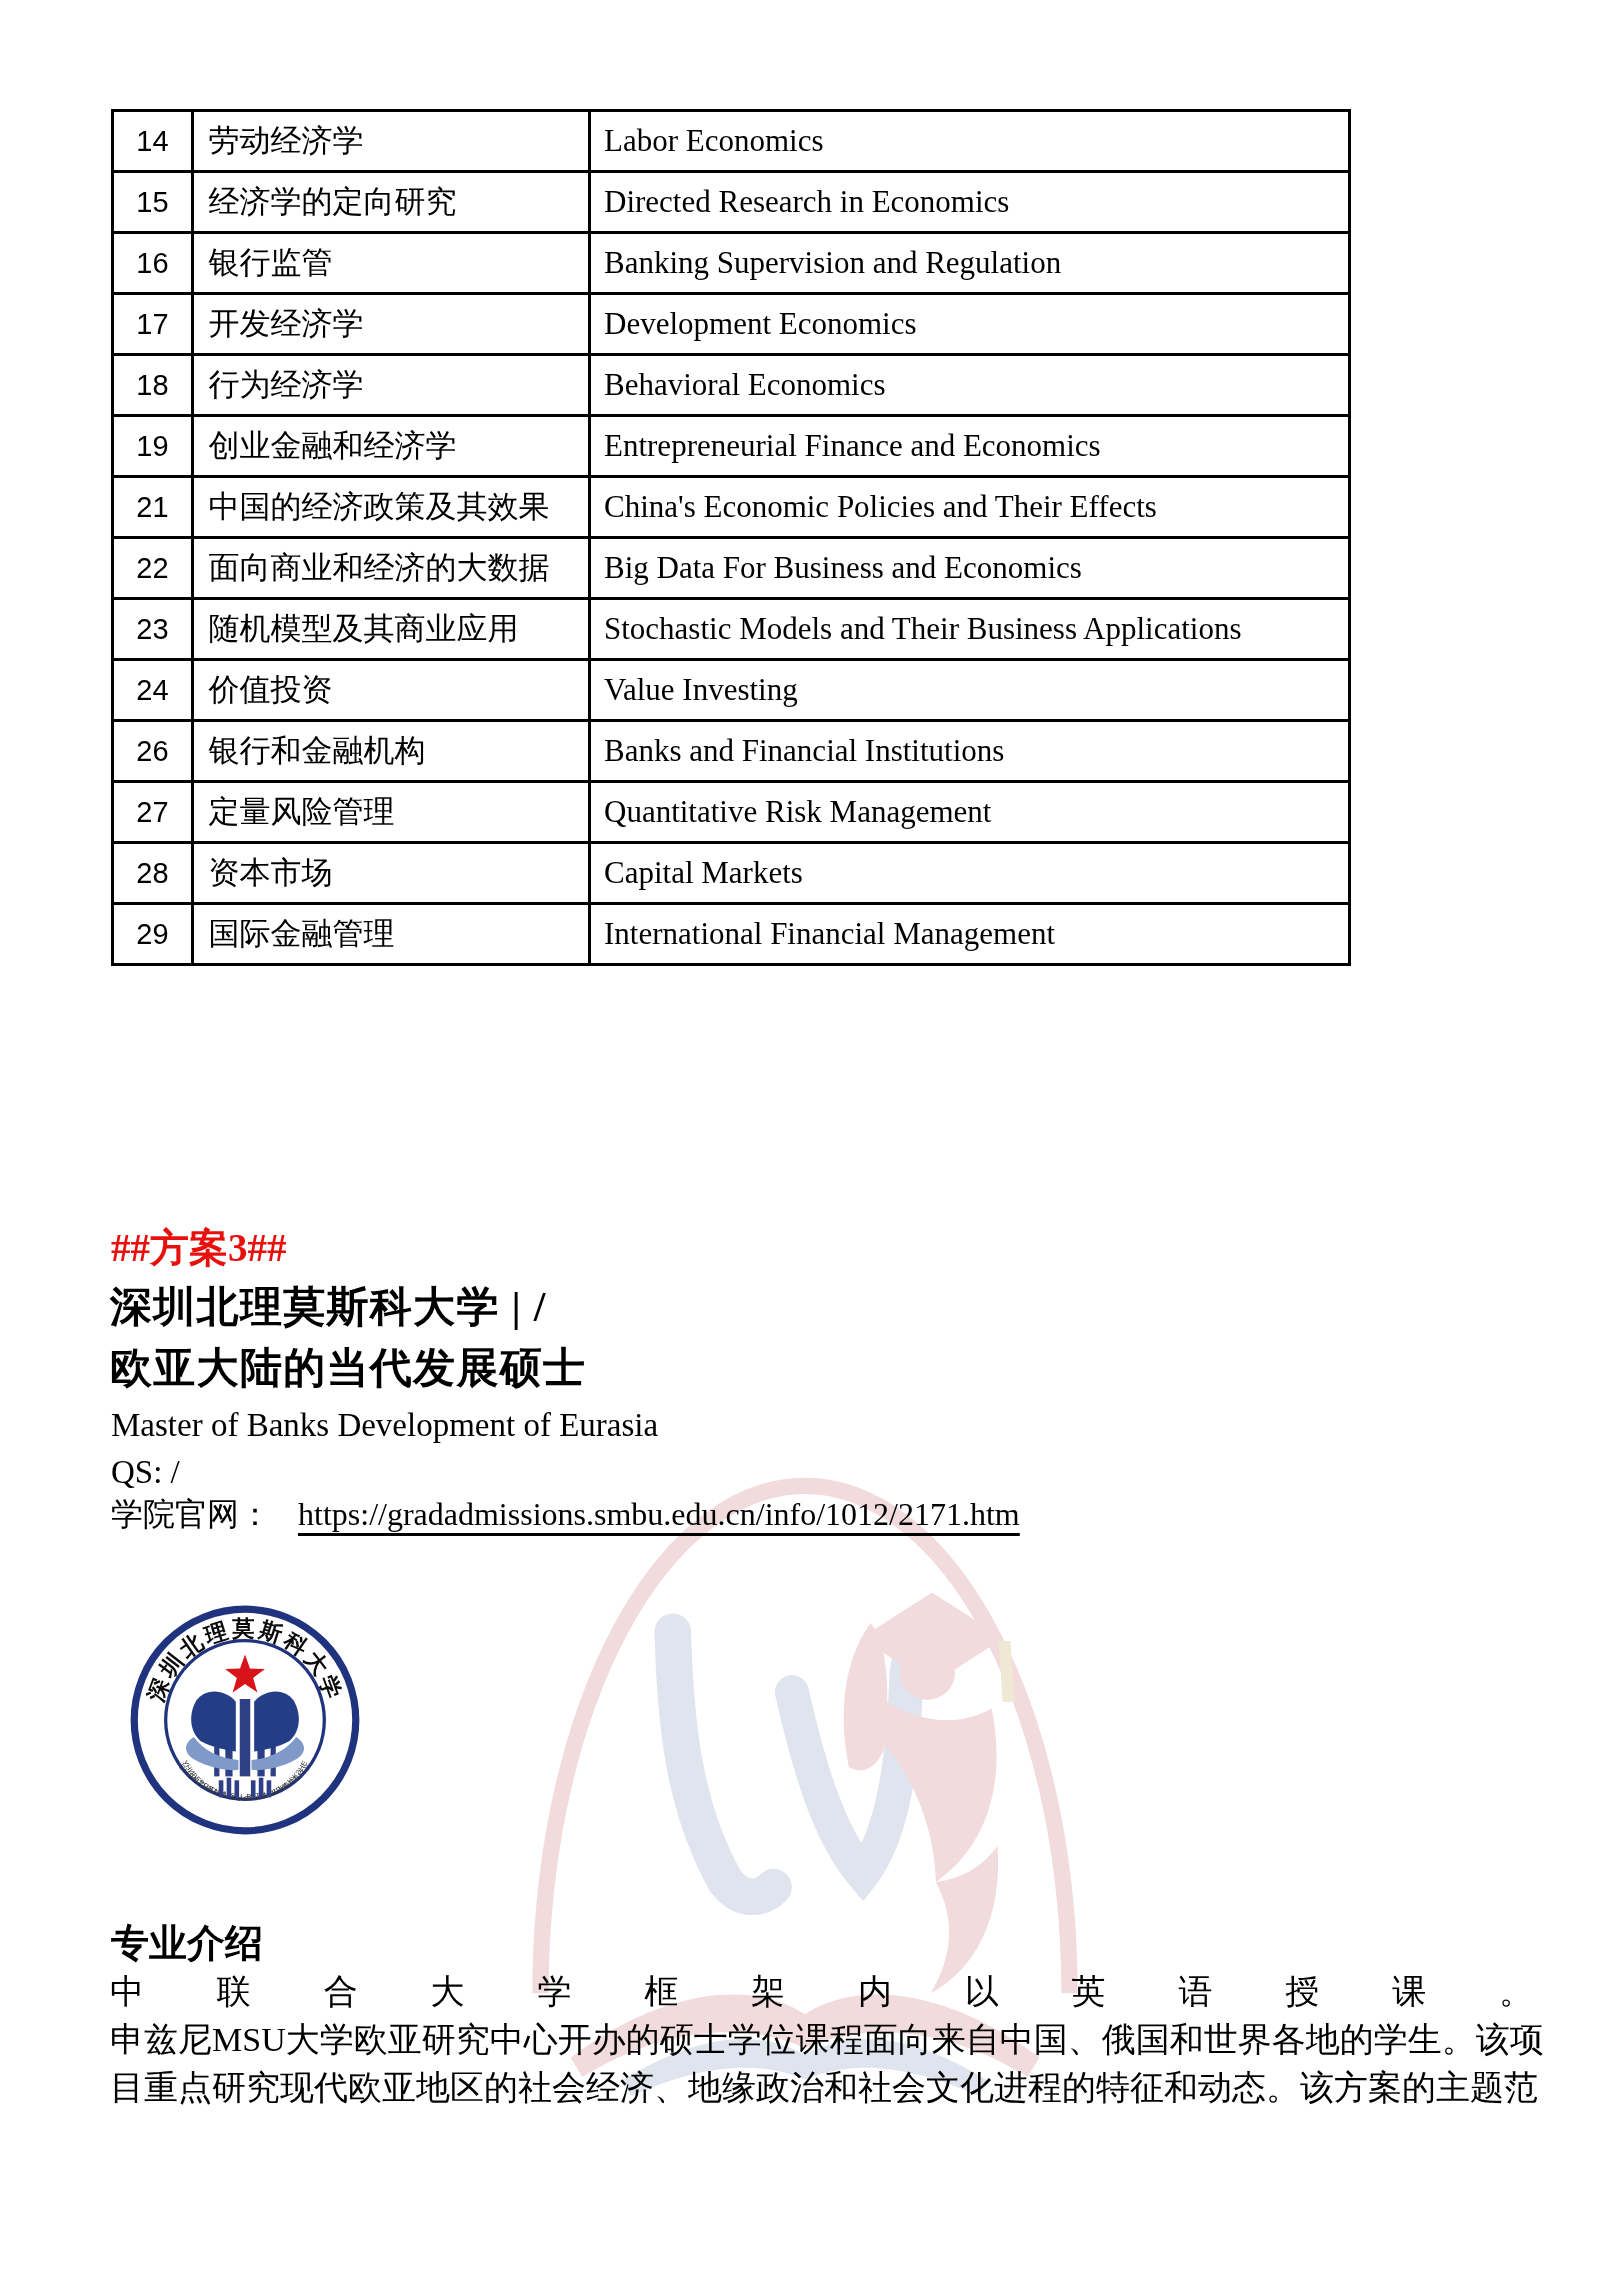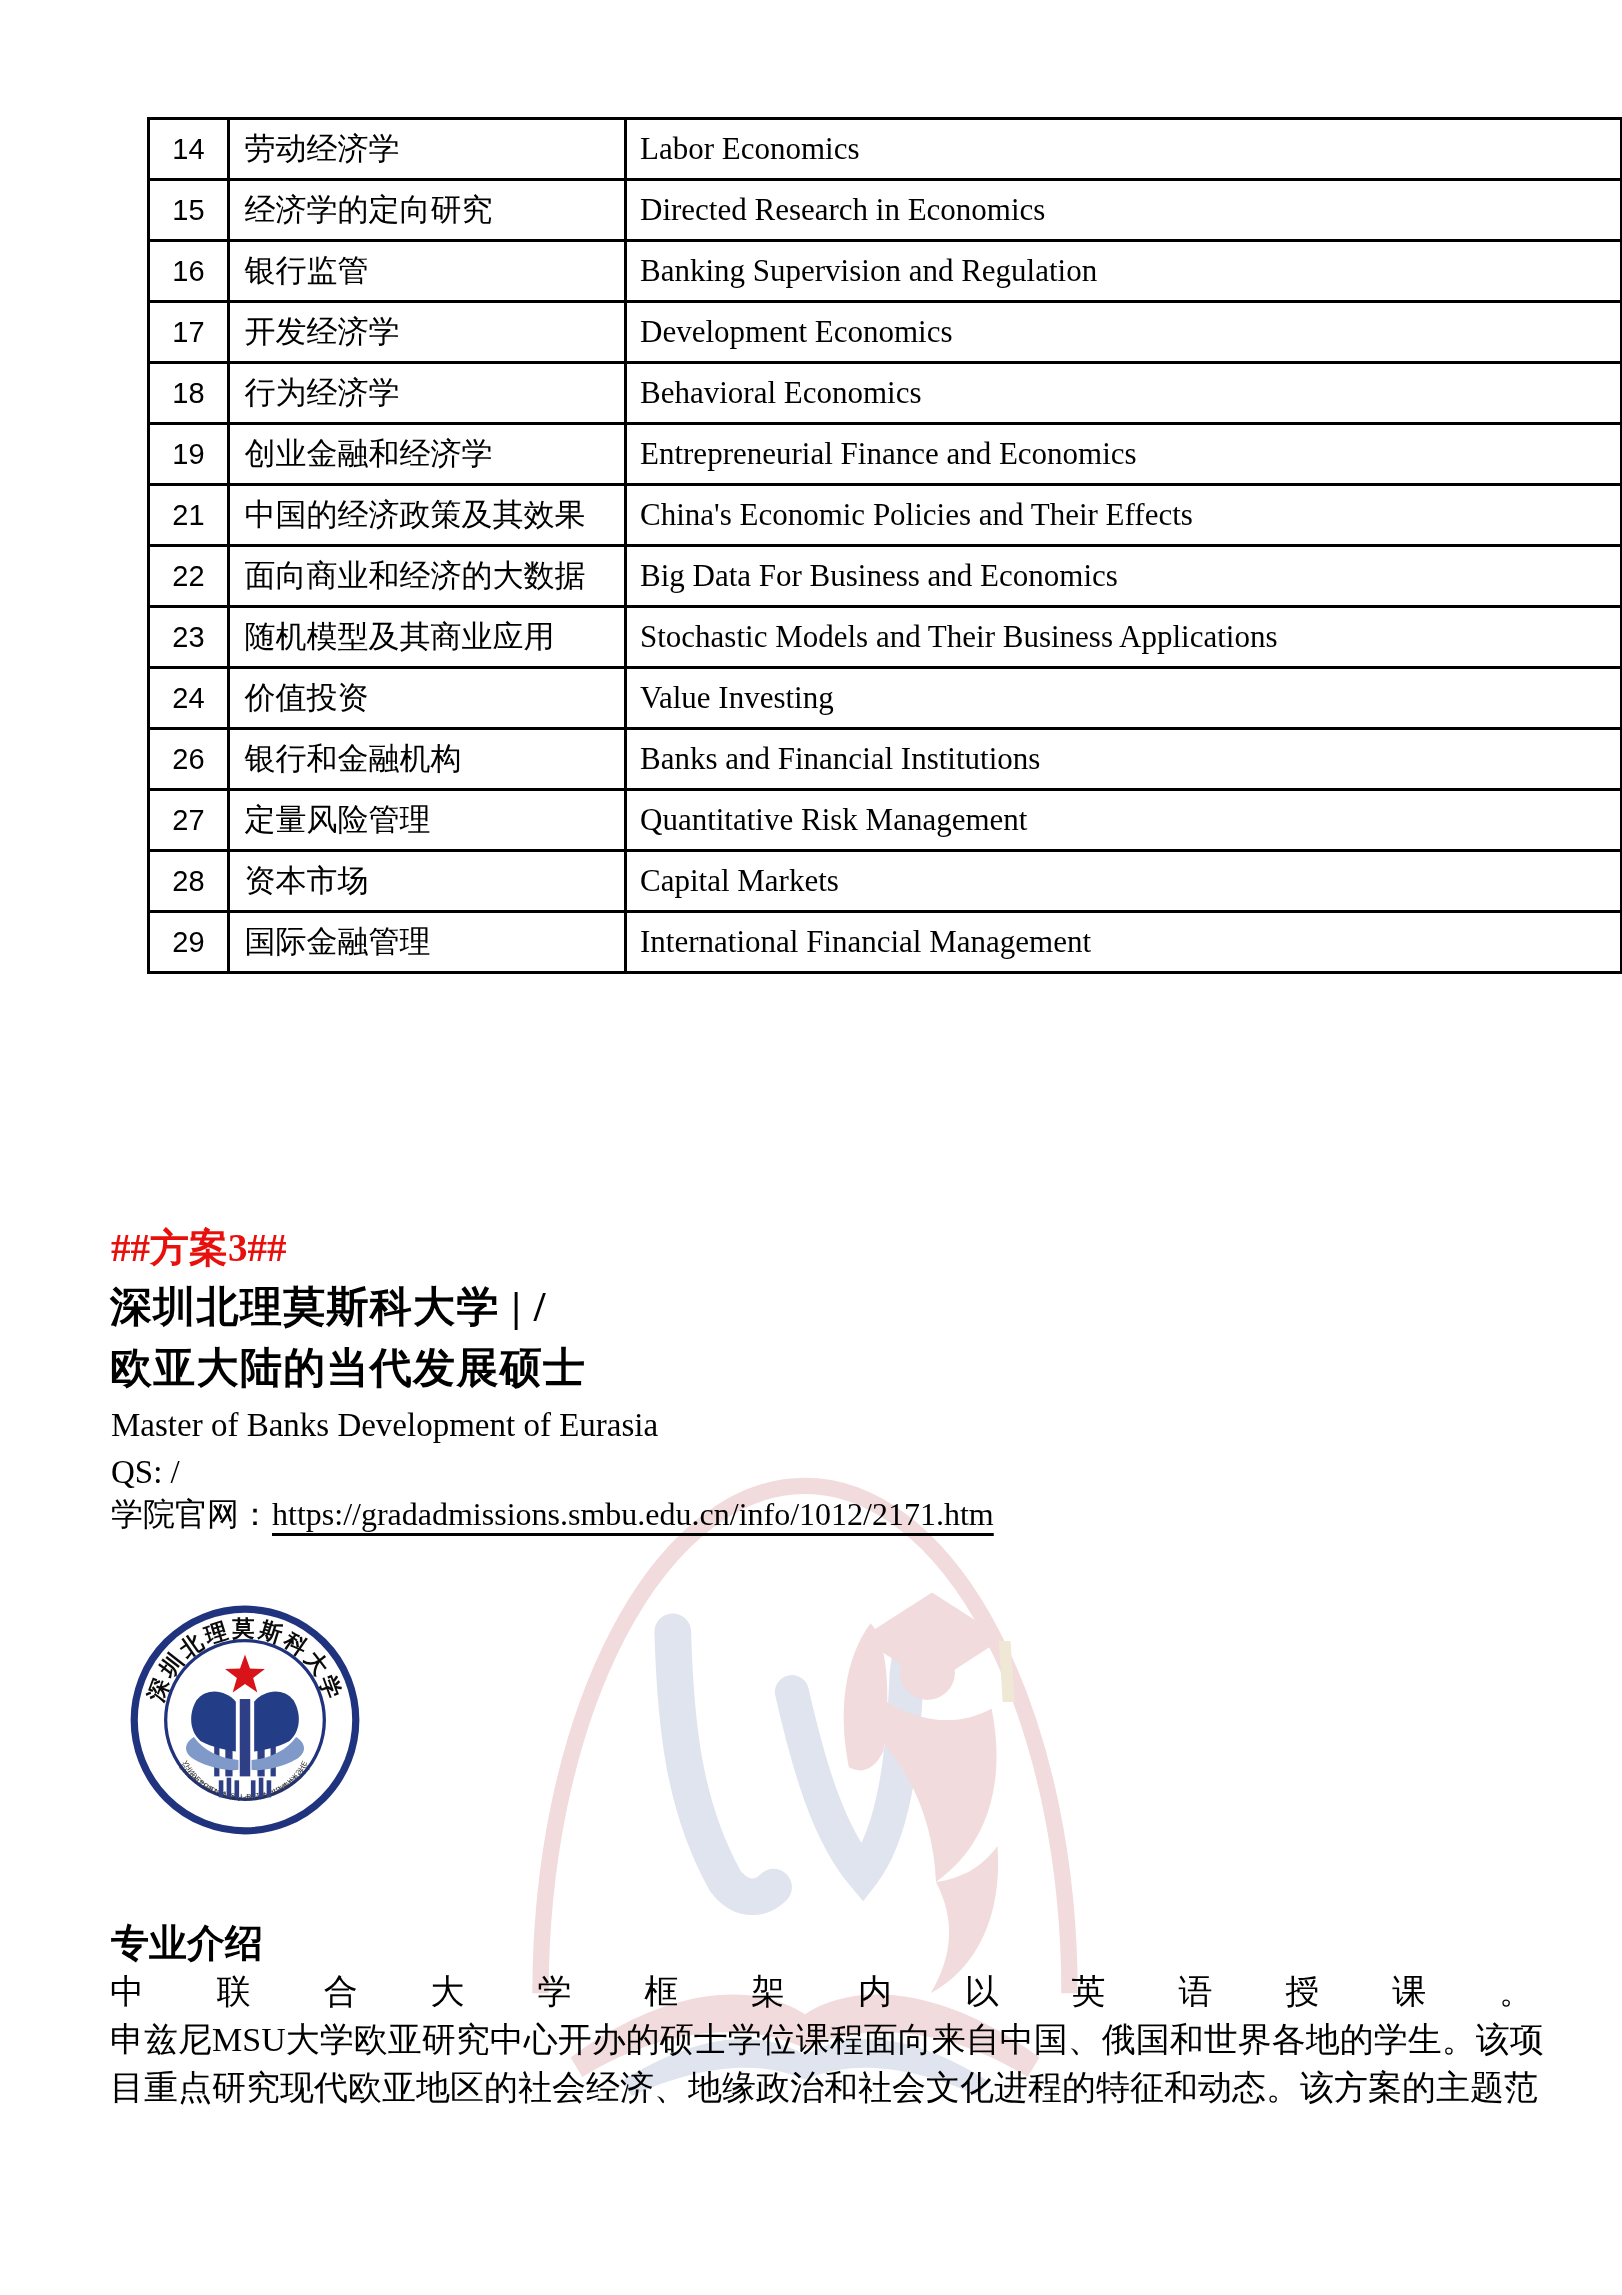--- a/index.html
+++ b/index.html
@@ -7,23 +7,23 @@
     position:relative;
     width:1623px;height:2295px;
     margin:0 auto;
     background:#ffffff;
     overflow:hidden;
     font-family:"Liberation Serif","DejaVu Serif",serif;
     color:#000;
   }
   
   .course-table{
-    position:absolute;left:111px;top:117px;z-index:1;
-    width:1476px;
-    border-collapse:collapse;table-layout:fixed;margin-left:36px;
+    position:absolute;left:111px;top:109px;z-index:1;
+    width:1240px;
+    border-collapse:collapse;table-layout:fixed;
   }
   .course-table td{
     border:3.3px solid #000;
     height:58px;
     padding:0;
     font-size:31px;
     vertical-align:middle;
     background:transparent;
     overflow:hidden;white-space:nowrap;
   }
@@ -32,21 +32,21 @@
   td.c-en{padding-left:13px;}
   
   .plan-heading{position:absolute;left:111px;top:1222px;z-index:1;font-size:39px;font-weight:bold;line-height:51px;}
   .title-zh{position:absolute;left:110px;z-index:1;font-size:42px;font-weight:bold;line-height:55px;letter-spacing:1.3px;}
   .title-zh.l1{top:1280px;}
   .title-zh.l2{top:1341px;}
   .title-en{position:absolute;left:111px;top:1404px;z-index:1;font-size:33px;line-height:42px;}
   .qs-line{position:absolute;left:111px;top:1451px;z-index:1;font-size:33px;line-height:42px;}
   .website-line{position:absolute;left:111px;top:1493px;z-index:1;font-size:32px;line-height:43px;white-space:nowrap;}
   .website-line a{
-    color:#000;margin-left:1px;
+    color:#000;margin-left:27px;
     text-decoration:underline;
     text-decoration-thickness:2.6px;
     text-underline-offset:7.9px;
   }
   
   .logo{position:absolute;left:127px;top:1602px;width:236px;height:236px;z-index:1;}
   
   .watermark{position:absolute;left:530px;top:1476px;width:550px;height:622px;z-index:0;}
   
   .intro-heading{position:absolute;left:111px;top:1921px;z-index:1;font-size:38px;font-weight:bold;line-height:44px;}

